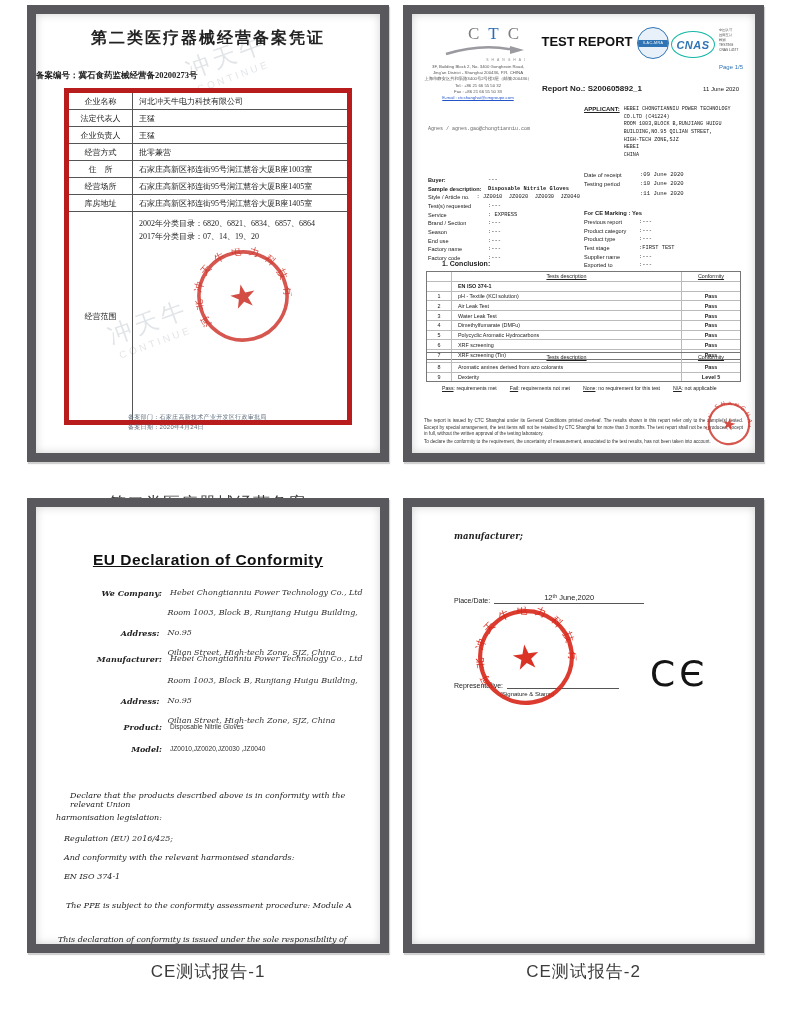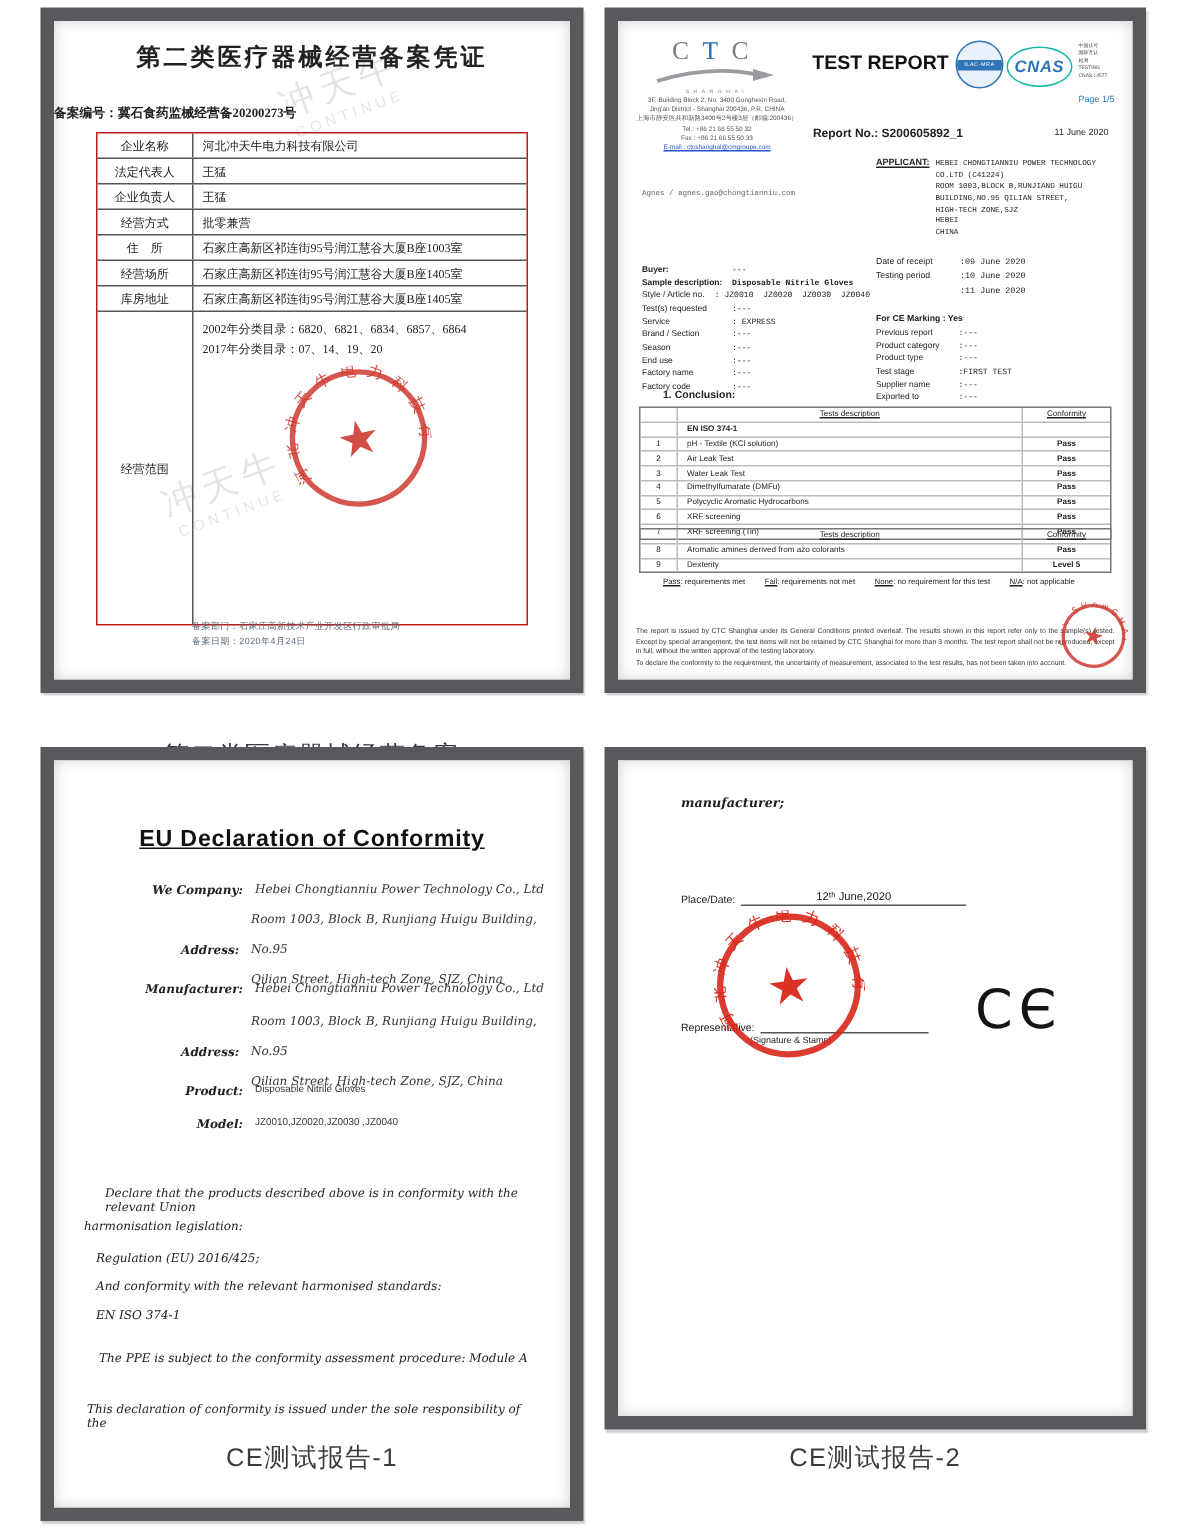--- a/index.html
+++ b/index.html
@@ -8,47 +8,47 @@
 
   
   .frame{position:absolute;box-sizing:border-box;border:9px solid #59595d;background:#fff;box-shadow:1px 2px 1px rgba(0,0,0,.18);}
   .paper{position:relative;width:100%;height:100%;background:#fff;overflow:hidden;box-shadow:inset 0 0 9px rgba(90,90,95,.28);}
   .caption{position:absolute;width:362px;text-align:center;font-size:17px;color:#3b3b3b;letter-spacing:1px;}
 
   #f1{left:27px;top:5px;width:362px;height:457px;}
   #f2{left:403px;top:5px;width:361px;height:457px;}
   #cap1{left:27px;top:492px;}
   #cap2{left:403px;top:467px;width:361px;}
-  #f3{left:27px;top:498px;width:362px;height:516px;}
+  #f3{left:27px;top:498px;width:362px;height:455px;}
   #f4{left:403px;top:498px;width:361px;height:455px;}
   #cap3{left:27px;top:960px;}
   #cap4{left:403px;top:960px;width:361px;}
 
   
   .cert-title{position:absolute;left:0;right:0;top:14px;text-align:center;font-family:"Liberation Serif",serif;font-weight:bold;font-size:16px;letter-spacing:2px;color:#222;}
   .cert-no{position:absolute;left:0;right:0;top:56px;text-align:left;font-family:Liberation Serif, serif;font-weight:bold;font-size:8.5px;color:#222;}
-  .cert-table{position:absolute;left:28px;right:28px;top:74px;border:1px solid #b91c1c;}
+  .cert-table{position:absolute;left:28px;right:28px;top:74px;border:5px solid #b91c1c;}
   .trow{display:flex;border-bottom:1px solid #555;min-height:16px;}
   .trow:last-child{border-bottom:none;}
   .tlabel{width:64px;border-right:1px solid #555;display:flex;align-items:center;justify-content:center;font-family:"Liberation Serif",serif;font-size:8px;color:#222;padding:2px;box-sizing:border-box;text-align:center;}
   .tvalue{flex:1;display:flex;align-items:center;padding:2px 6px;font-family:"Liberation Serif",serif;font-size:8px;color:#222;}
   .trow.scope{height:208px;}
   .scope-val{flex:1;position:relative;padding:6px 6px 0 6px;font-family:"Liberation Serif",serif;font-size:8px;color:#222;}
   .scope-val .ln{display:block;line-height:1.6;}
   .cert-foot{position:absolute;left:92px;font-size:6px;color:#5d6b7a;letter-spacing:.3px;}
   .wm{position:absolute;color:#7d8c9b;opacity:.22;transform:rotate(-20deg);text-align:center;pointer-events:none;}
   .wm .wm-cn{font-size:24px;letter-spacing:4px;}
   .wm .wm-en{font-size:10px;letter-spacing:3px;}
 
   .seal-svg{position:absolute;}
   .seal-svg text{font-family:"DejaVu Sans",sans-serif;}
 
   
   .rp{font-size:6px;color:#222;}
-  .ctc-logo{position:absolute;left:16px;top:10px;width:100px;text-align:center;}
+  .ctc-logo{position:absolute;left:16px;top:10px;width:100px;text-align:right;}
   .ctc-letters{font-family:"Liberation Serif",serif;font-size:17px;letter-spacing:9px;color:#7c7c82;}
   .ctc-letters .t-blue{color:#2b6cb5;}
   .ctc-sub{font-size:3.4px;letter-spacing:3px;color:#8a8a8a;margin-top:1px;}
   .rp-title{position:absolute;left:90px;width:170px;top:20px;text-align:center;font-weight:bold;font-size:13px;color:#111;}
   .ilac{position:absolute;right:86px;top:13px;width:30px;height:30px;border-radius:50%;border:1px solid #2f74b5;background:#e8f1fa;display:flex;align-items:center;justify-content:center;overflow:hidden;}
   .ilac-band{background:#2f74b5;color:#fff;font-size:3.6px;width:100%;text-align:center;padding:1.5px 0;letter-spacing:.4px;}
   .cnas{position:absolute;right:40px;top:17px;width:42px;height:25px;border:1px solid #14b8a6;border-radius:50%;display:flex;align-items:center;justify-content:center;color:#2f74b5;font-weight:bold;font-style:italic;font-size:11px;letter-spacing:.5px;}
   .cnas-txt{position:absolute;right:4px;top:14px;width:32px;font-size:3.3px;line-height:1.5;color:#444;}
   .page-no{position:absolute;right:12px;top:50px;color:#2f74b5;font-size:6px;}
   .ctc-addr{position:absolute;left:8px;top:50px;width:116px;text-align:center;font-size:4.3px;line-height:1.45;color:#555;}

